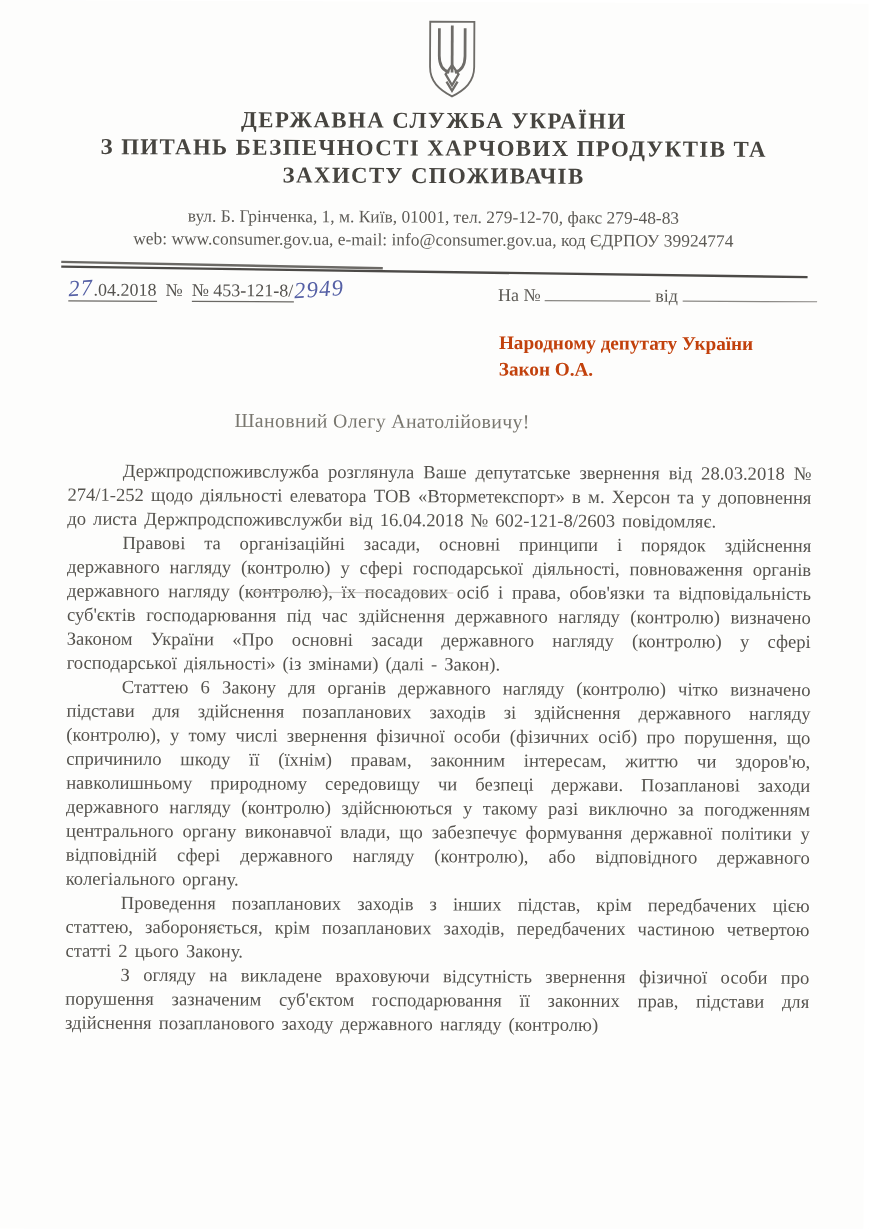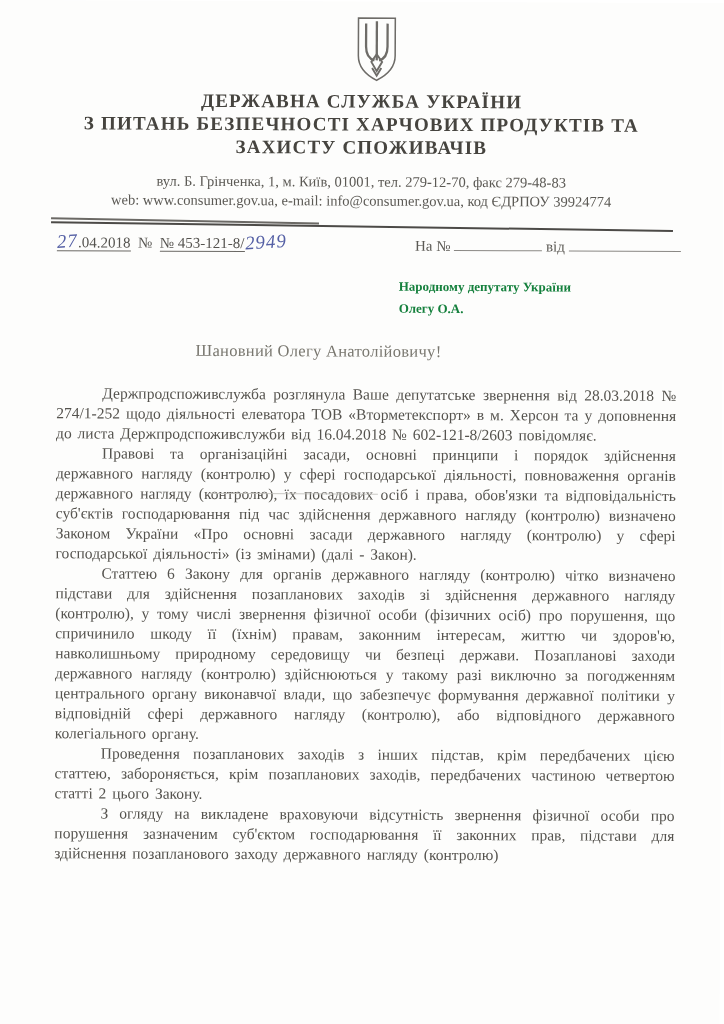--- a/index.html
+++ b/index.html
@@ -65,25 +65,25 @@
   .blank{
     display:inline-block;height:14px;
     border-bottom:1px solid #8a8884;
     vertical-align:baseline;
   }
   .ref-right{
     position:absolute;left:358px;top:4px;
     font-size:15px;color:#5c5a55;
   }
   .addressee{
-    position:absolute;top:274px;left:400px;
+    position:absolute;top:274px;left:417px;
     font-weight:bold;
-    font-size:13px;
+    font-size:16px;
     line-height:22px;
-    color:#15803d;
+    color:#c2410c;
   }
   .salutation{
     position:absolute;top:340px;left:0;width:640px;
     text-align:center;
     font-size:16.5px;
     color:#79776f;
     letter-spacing:0.3px;
   }
   .body-text{
     position:absolute;top:383px;left:58px;width:620px;
@@ -135,21 +135,21 @@
     <span class="ref-right">
       <span>На №</span>
       <span class="blank" style="width:88px"></span>
       <span>від</span>
       <span class="blank" style="width:112px"></span>
     </span>
   </div>
 
   <div class="addressee">
     <div>Народному депутату України</div>
-    <div>Олегу О.А.</div>
+    <div>Закон О.А.</div>
   </div>
 
   <div class="salutation">Шановний Олегу Анатолійовичу!</div>
 
   <div class="body-text">
     <p>Держпродспоживслужба розглянула Ваше депутатське звернення від 28.03.2018 № 274/1-252 щодо діяльності елеватора ТОВ «Вторметекспорт» в м. Херсон та у доповнення до листа Держпродспоживслужби від 16.04.2018 № 602-121-8/2603 повідомляє.</p>
     <p>Правові та організаційні засади, основні принципи і порядок здійснення державного нагляду (контролю) у сфері господарської діяльності, повноваження органів державного нагляду (контролю), їх посадових осіб і права, обов'язки та відповідальність суб'єктів господарювання під час здійснення державного нагляду (контролю) визначено Законом України «Про основні засади державного нагляду (контролю) у сфері господарської діяльності» (із змінами) (далі - Закон).</p>
     <p>Статтею 6 Закону для органів державного нагляду (контролю) чітко визначено підстави для здійснення позапланових заходів зі здійснення державного нагляду (контролю), у тому числі звернення фізичної особи (фізичних осіб) про порушення, що спричинило шкоду її (їхнім) правам, законним інтересам, життю чи здоров'ю, навколишньому природному середовищу чи безпеці держави. Позапланові заходи державного нагляду (контролю) здійснюються у такому разі виключно за погодженням центрального органу виконавчої влади, що забезпечує формування державної політики у відповідній сфері державного нагляду (контролю), або відповідного державного колегіального органу.</p>
     <p>Проведення позапланових заходів з інших підстав, крім передбачених цією статтею, забороняється, крім позапланових заходів, передбачених частиною четвертою статті 2 цього Закону.</p>
     <p>З огляду на викладене  враховуючи відсутність звернення фізичної особи про порушення зазначеним суб'єктом господарювання її законних прав, підстави для здійснення позапланового заходу державного нагляду (контролю)</p>

